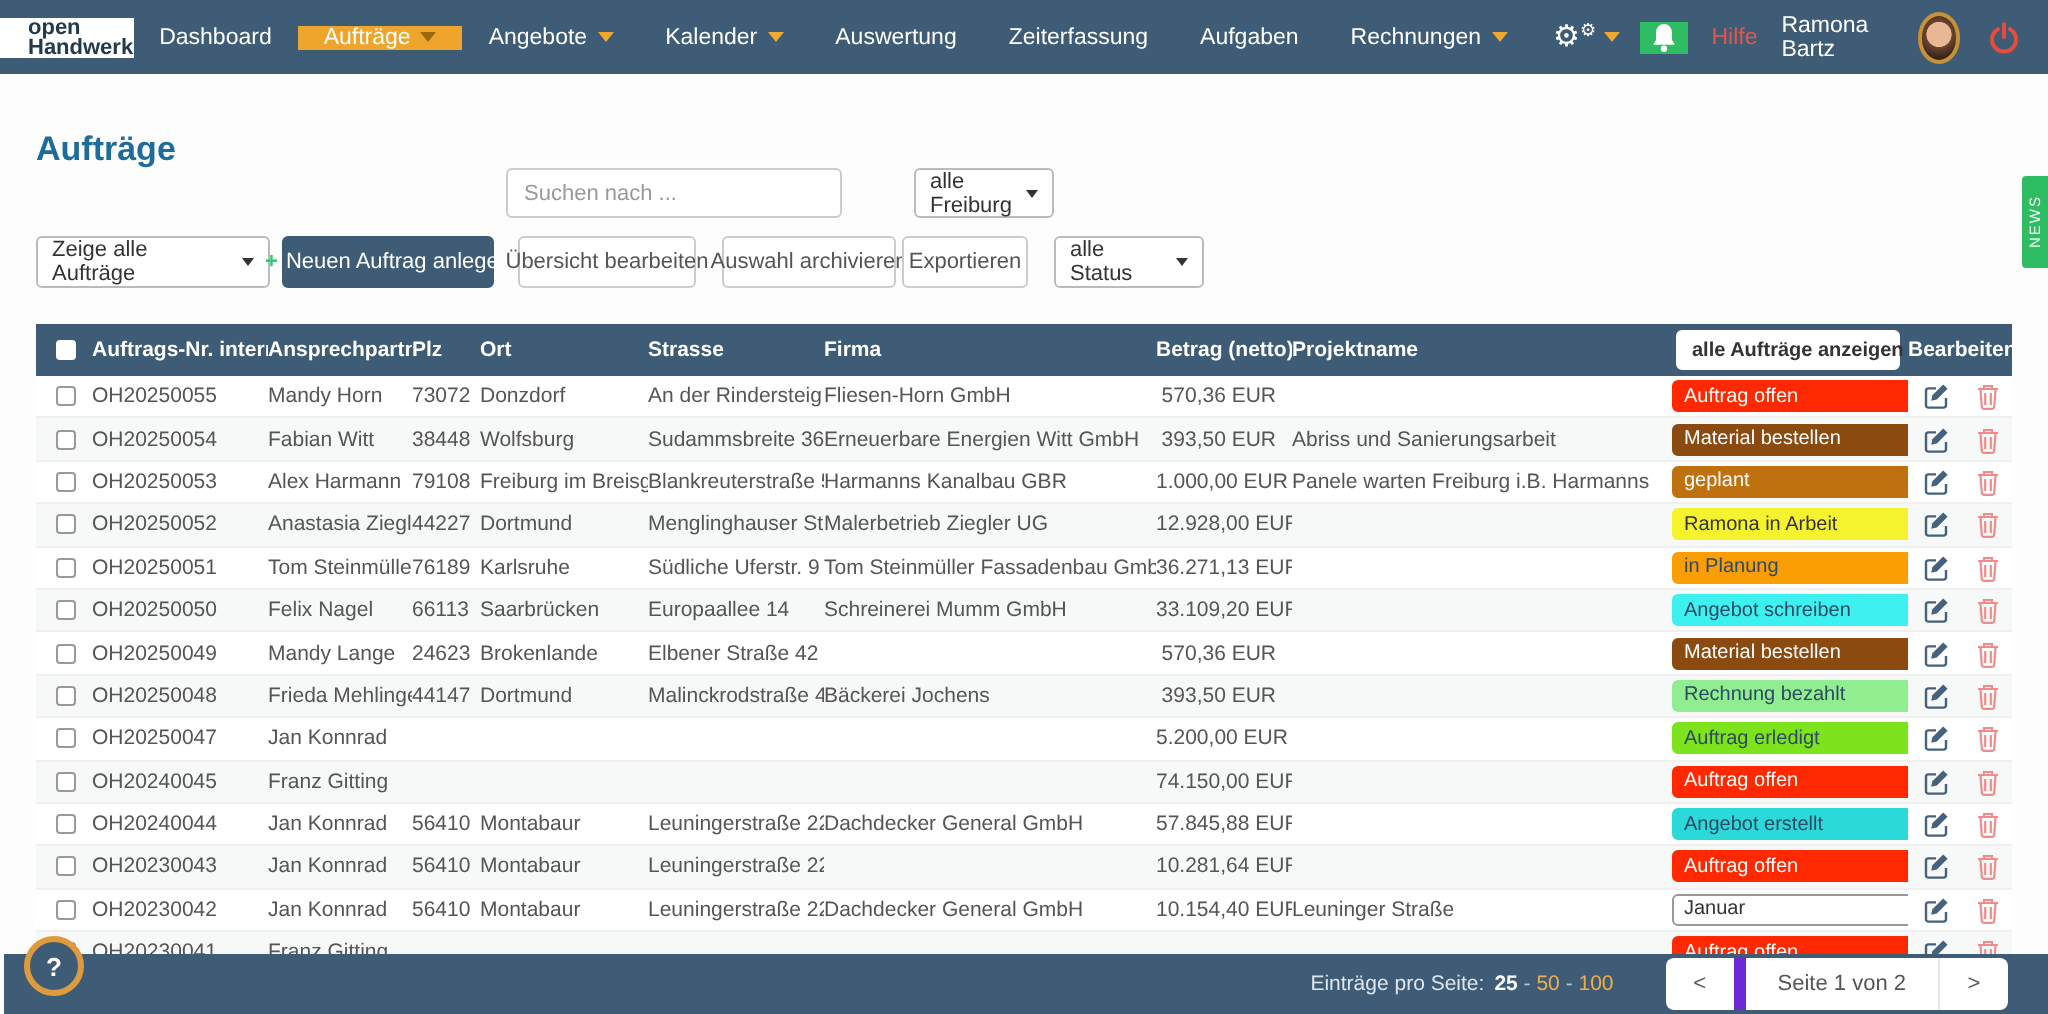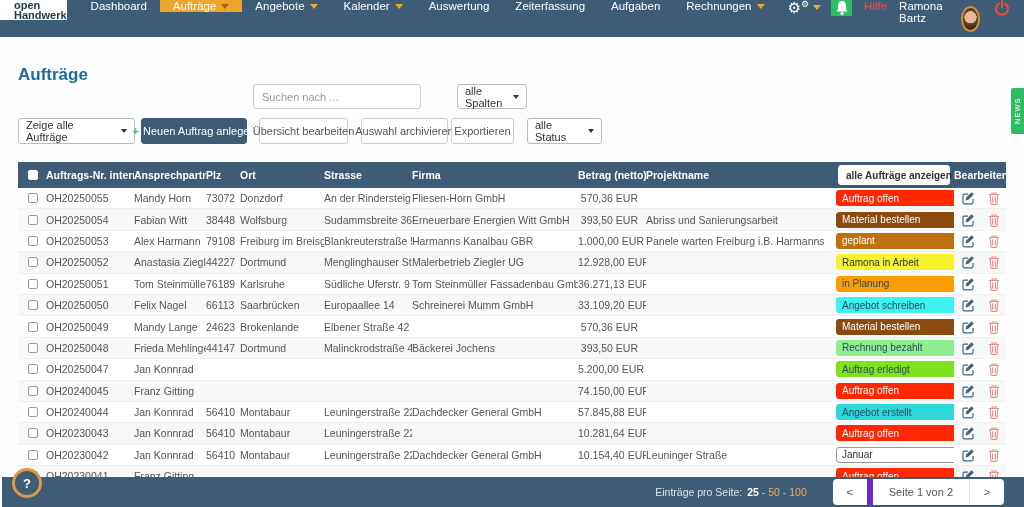--- a/index.html
+++ b/index.html
@@ -1,25 +1,25 @@
 <!DOCTYPE html>
 <html><head>
 <meta charset="utf-8">
 <style>
   * { margin:0; padding:0; box-sizing:border-box; }
   html,body { width:1024px; height:507px; overflow:hidden; background:#fdfdfd;
     font-family:"Liberation Sans", sans-serif; }
 
   
   .topnav { position:absolute; top:0; left:0; width:1024px; height:37px;
-    background:#3e5c76; display:flex; align-items:flex-start; z-index:10; }
+    background:#3e5c76; display:flex; align-items:center; z-index:10; }
   .logo { width:78px; background:#ffffff; display:flex; flex-direction:column;
     justify-content:center; padding-left:14px; cursor:pointer; }
   .logo span { font-size:11px; font-weight:bold; color:#22394e; line-height:10px; }
-  .nav-items { display:flex; align-items:stretch;margin-left:11px; }
+  .nav-items { display:flex; align-items:stretch; }
   .nav-item { display:flex; align-items:center; gap:5px; padding:0 13px;
     color:#fff; font-size:11.5px; cursor:pointer; white-space:nowrap; }
   .nav-item.active { background:#efa42c; }
   .caret { width:0; height:0; border-left:4px solid transparent;
     border-right:4px solid transparent; border-top:5px solid #f0a830; }
   .nav-item.active .caret { border-top-color:#9a6a0a; }
   .gear-item { display:flex; align-items:center; gap:4px; padding:0 10px; cursor:pointer; }
   .gear-glyph { color:#fff; font-size:15px; line-height:1; }
   .gear-glyph .small { font-size:9px; vertical-align:top; }
   .bell-btn { width:30px; background:#2ebd63; display:flex; align-items:center;
@@ -171,21 +171,21 @@
     </svg>
   </div>
 </header>
 
 <div class="content">
   <h1 class="page-title">Aufträge</h1>
 
   <input class="search-input" type="text" placeholder="Suchen nach ..." style="">
 
   <div class="fake-select sel-columns">
-    <span>alle Spalten</span>
+    <span>alle Freiburg</span>
       <span class="sel-caret"></span>
   </div>
 
   <div class="fake-select sel-show">
     <span>Zeige alle Aufträge</span>
       <span class="sel-caret"></span>
   </div>
 
   <div class="btn btn-primary">
     <span class="plus">+</span>

